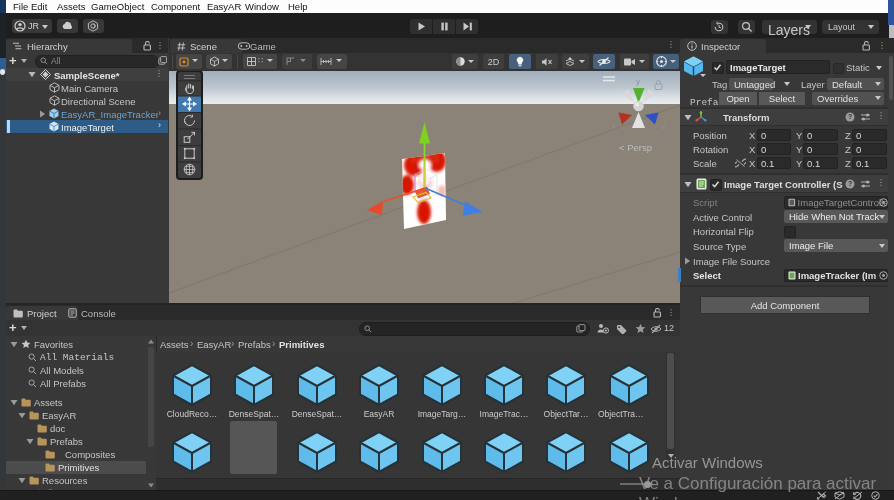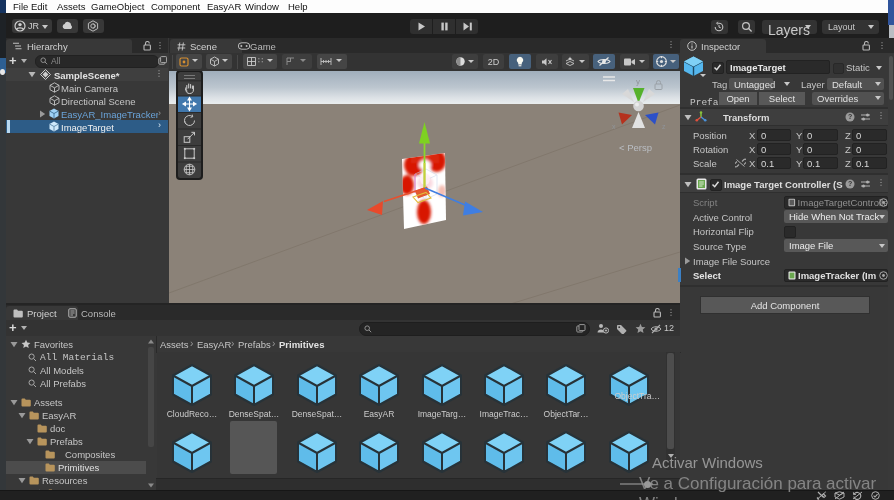--- a/index.html
+++ b/index.html
@@ -770,21 +770,21 @@
 <path d="M22 2 L41 12.5 L41 31.5 L22 42 L3 31.5 L3 12.5 Z M3 12.5 L22 23 L41 12.5 M22 23 L22 42" fill="none" stroke="#273238" stroke-width="2" stroke-linejoin="round"></path>
 </svg>
 <div class="a" style="left:378px;top:57px;width:62px;text-align:center;color:#cdcdcd;font-size:8.5px;white-space:nowrap;overflow:hidden;">ObjectTar…</div>
 <svg class="a" style="left:450px;top:11px;" width="44" height="44" viewBox="0 0 44 44">
 <path d="M22 2 L41 12.5 L41 31.5 L22 42 L3 31.5 L3 12.5 Z" fill="#74cbf2"></path>
 <path d="M22 2 L41 12.5 L22 23 L3 12.5 Z" fill="#7fd2f6"></path>
 <path d="M3 12.5 L22 23 L22 42 L3 31.5 Z" fill="#5fbcea"></path>
 <path d="M41 12.5 L22 23 L22 42 L41 31.5 Z" fill="#6ec6f0"></path>
 <path d="M22 2 L41 12.5 L41 31.5 L22 42 L3 31.5 L3 12.5 Z M3 12.5 L22 23 L41 12.5 M22 23 L22 42" fill="none" stroke="#273238" stroke-width="2" stroke-linejoin="round"></path>
 </svg>
-<div class="a" style="left:441px;top:39px;width:62px;text-align:right;color:#cdcdcd;font-size:8.5px;white-space:nowrap;overflow:hidden;">ObjectTra…</div>
+<div class="a" style="left:441px;top:57px;width:62px;text-align:left;color:#cdcdcd;font-size:8.5px;white-space:nowrap;overflow:hidden;">ObjectTra…</div>
 <svg class="a" style="left:13px;top:78px;" width="44" height="44" viewBox="0 0 44 44">
 <path d="M22 2 L41 12.5 L41 31.5 L22 42 L3 31.5 L3 12.5 Z" fill="#74cbf2"></path>
 <path d="M22 2 L41 12.5 L22 23 L3 12.5 Z" fill="#7fd2f6"></path>
 <path d="M3 12.5 L22 23 L22 42 L3 31.5 Z" fill="#5fbcea"></path>
 <path d="M41 12.5 L22 23 L22 42 L41 31.5 Z" fill="#6ec6f0"></path>
 <path d="M22 2 L41 12.5 L41 31.5 L22 42 L3 31.5 L3 12.5 Z M3 12.5 L22 23 L41 12.5 M22 23 L22 42" fill="none" stroke="#273238" stroke-width="2" stroke-linejoin="round"></path>
 </svg>
 <div class="a" style="left:73px;top:69px;width:47px;height:53px;background:#565656;border-radius:2px;"></div>
 <svg class="a" style="left:138px;top:78px;" width="44" height="44" viewBox="0 0 44 44">
 <path d="M22 2 L41 12.5 L41 31.5 L22 42 L3 31.5 L3 12.5 Z" fill="#74cbf2"></path>

